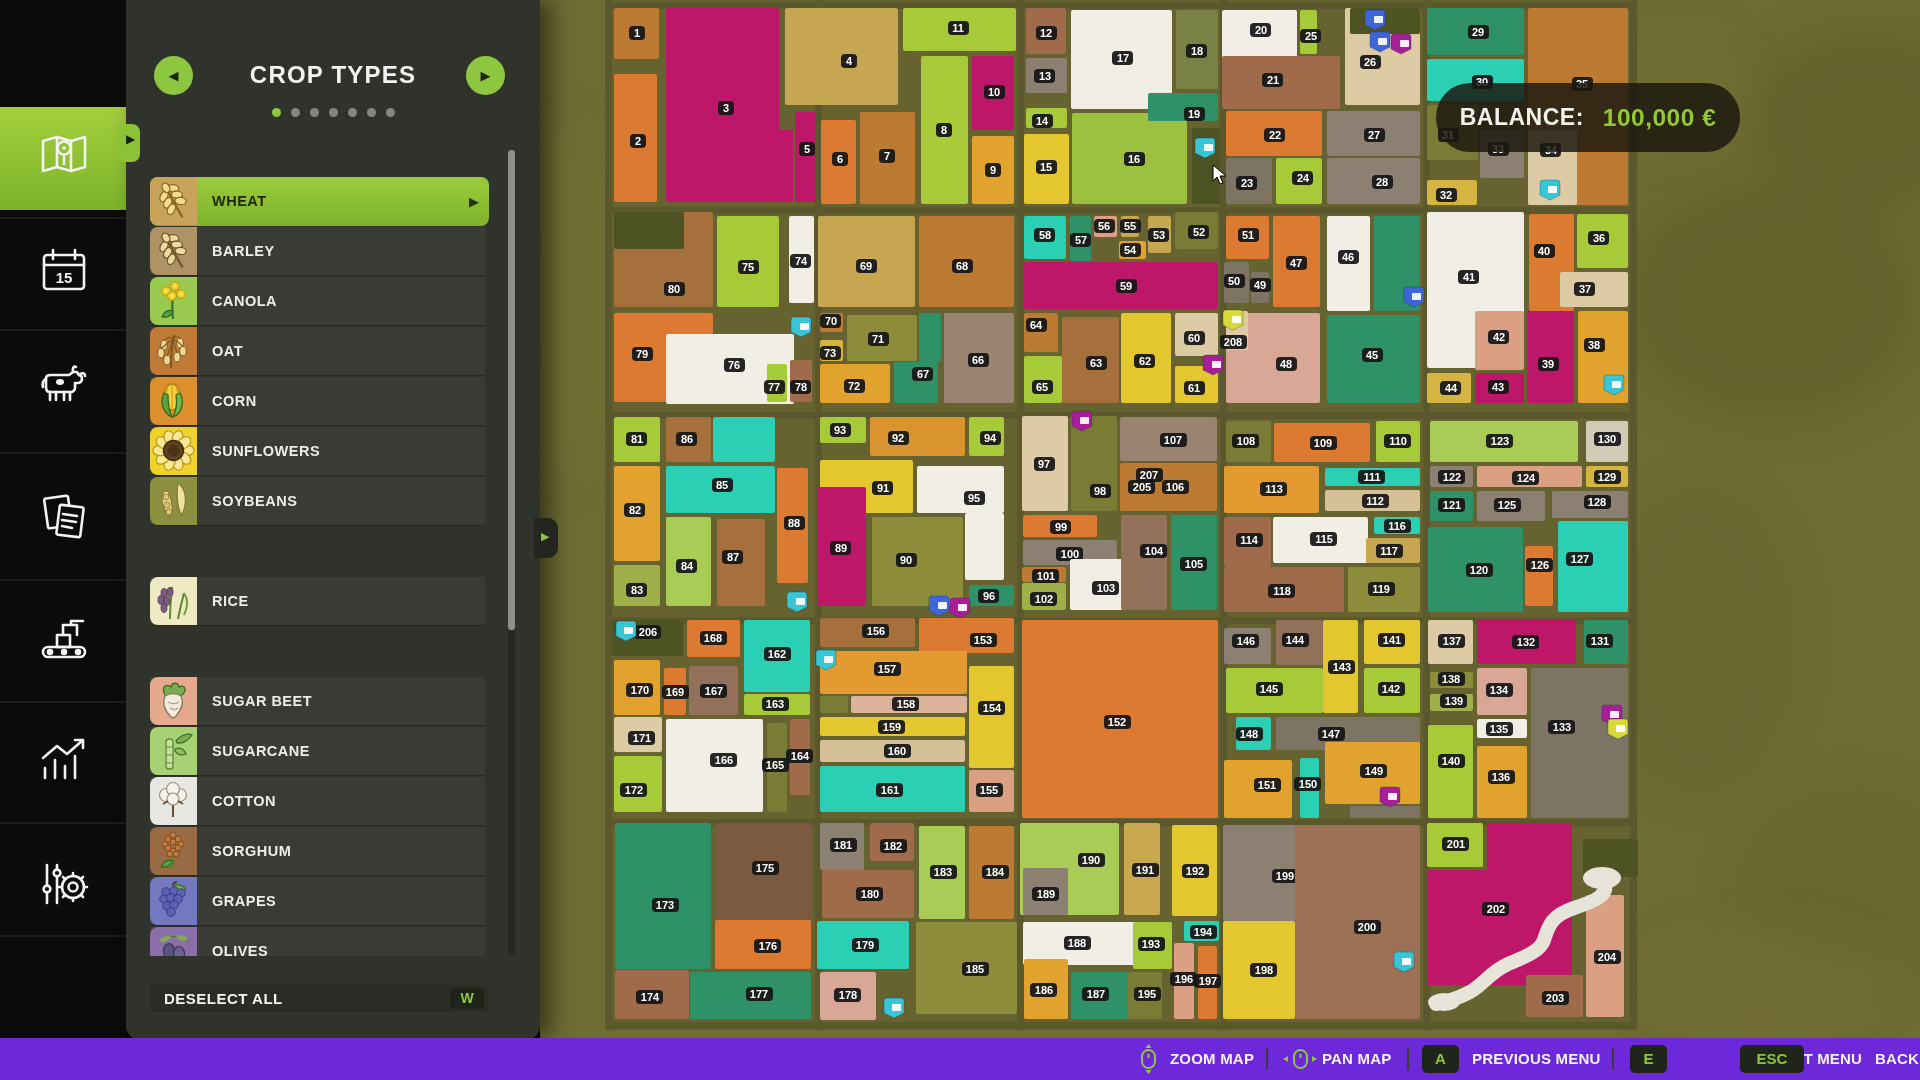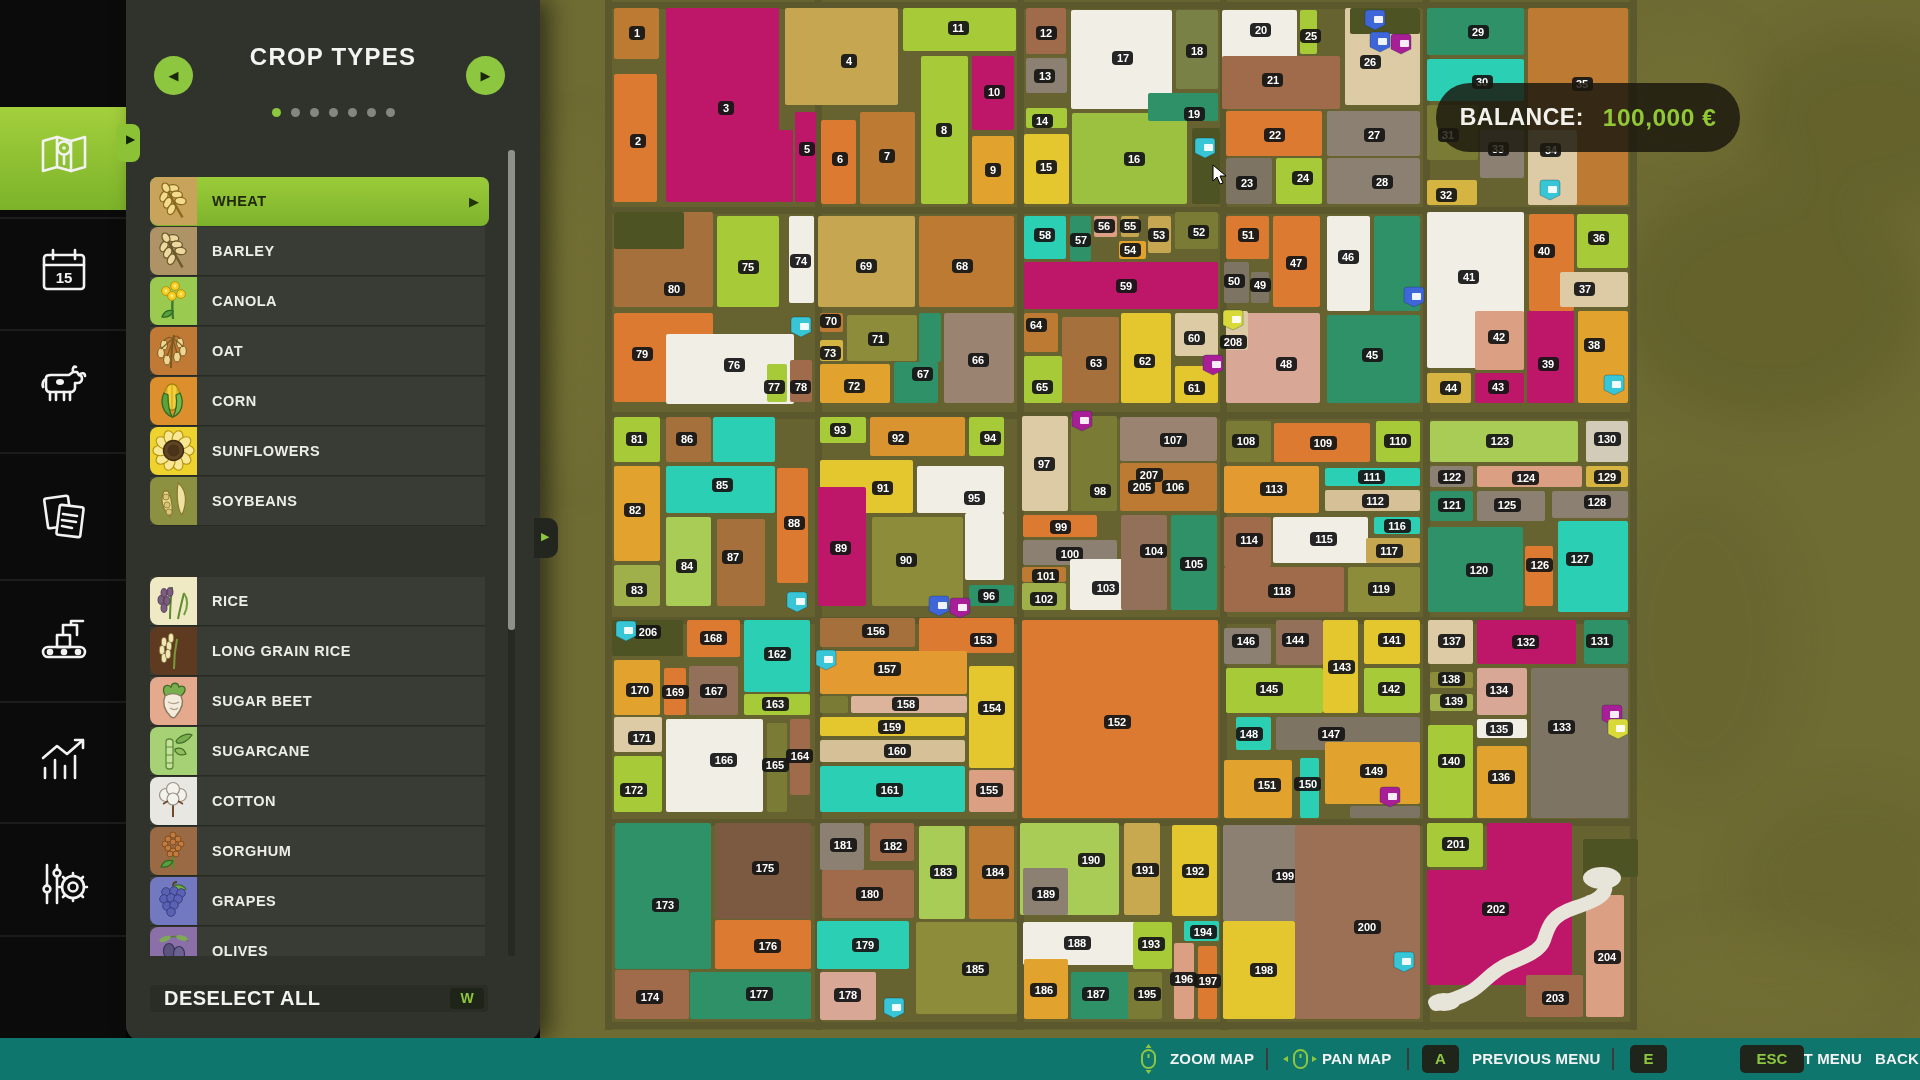--- a/index.html
+++ b/index.html
@@ -4,44 +4,44 @@
 *{margin:0;padding:0;box-sizing:border-box}
 html,body{width:1920px;height:1080px;overflow:hidden;background:#000;font-family:"Liberation Sans",sans-serif}
 #stage{position:relative;width:1920px;height:1080px}
 #mapsvg{position:absolute;left:0;top:0}
 #sidebar{position:absolute;left:0;top:0;width:126px;height:1040px;background:#0b0b0b}
 #sidebar .sep{position:absolute;left:0;width:126px;height:2px;background:#1c1c1c}
 #maptab{position:absolute;left:0;top:107px;width:126px;height:103px;background:linear-gradient(180deg,#a3cf3c,#7cb32a)}
 #maptab2{position:absolute;left:116px;top:124px;width:24px;height:38px;border-radius:8px;background:#8cc236;z-index:10}
 #maptabarrow{position:absolute;left:126px;top:132px;font-size:12px;color:#10200a;z-index:11}
 #panel{position:absolute;left:126px;top:0;width:414px;height:1040px;background:#30332c;border-radius:0 0 14px 14px;box-shadow:10px 0 22px rgba(0,0,0,.5)}
-#ptitle{position:absolute;left:0;top:43px;width:414px;text-align:center;color:#F4F4F2;font-size:24px;font-weight:bold;letter-spacing:1.2px}
+#ptitle{position:absolute;left:0;top:61px;width:414px;text-align:center;color:#F4F4F2;font-size:24px;font-weight:bold;letter-spacing:1.2px}
 .pcirc{position:absolute;top:56px;width:39px;height:39px;border-radius:50%;background:#8DC63F;color:#1c260b;font-size:13px;text-align:center;line-height:39px}
 #dots{position:absolute;left:0;top:103px;width:414px;text-align:center}
 #dots span{display:inline-block;width:9px;height:9px;border-radius:50%;background:#858681;margin:0 5px}
 #dots span.on{background:#8DC63F}
 #list{position:absolute;left:24px;top:177px;width:340px;height:779px;overflow:hidden}
 .row{position:absolute;left:0;width:335px;height:49px;background:#393C34;border-bottom:1px solid #282B24}
 .row.sel{width:339px;background:linear-gradient(180deg,#9bcb39,#7db32c);border-radius:8px;border-bottom:none}
 .tile{position:absolute;left:0;top:0;width:47px;height:48px;border-radius:8px 0 0 8px}
 .row.sel .tile{border-radius:8px 0 0 8px}
 .lbl{position:absolute;left:62px;top:0;line-height:49px;color:#EDEDE8;font-size:14.5px;font-weight:bold;letter-spacing:0.5px}
 .sell{color:#20290c}
 .chev{position:absolute;right:10px;top:0;line-height:49px;color:#243409;font-size:13px}
 #scroll{position:absolute;left:382px;top:150px;width:7px;height:806px;background:#262922;border-radius:3px}
 #thumb{position:absolute;left:382px;top:150px;width:7px;height:480px;background:#8E9188;border-radius:3px}
 #deselect{position:absolute;left:24px;top:985px;width:338px;height:27px;background:#2A2D26;border-radius:4px}
-#deselect .t{position:absolute;left:14px;top:0;line-height:27px;color:#F2F2F0;font-size:20px;font-weight:bold;letter-spacing:0.5px}
+#deselect .t{position:absolute;left:14px;top:0;line-height:27px;color:#F2F2F0;font-size:15px;font-weight:bold;letter-spacing:0.5px}
 #wkey{position:absolute;right:4px;top:3px;width:34px;height:21px;background:#1F2419;border-radius:4px;color:#8DC63F;font-size:14px;font-weight:bold;text-align:center;line-height:21px}
 #ptab{position:absolute;left:534px;top:518px;width:24px;height:40px;background:#23261F;border-radius:0 10px 10px 0}
 #ptab span{position:absolute;left:7px;top:12px;color:#8DC63F;font-size:11px}
 #balance{position:absolute;left:1436px;top:83px;width:304px;height:69px;background:rgba(28,24,14,0.84);border-radius:34px;display:flex;align-items:center;justify-content:center;gap:19px}
 #balance .bl{color:#F2F1EC;font-size:23px;font-weight:bold;letter-spacing:0.5px}
 #balance .bv{color:#92C835;font-size:24.5px;font-weight:bold;letter-spacing:0.5px}
-#botbar{position:absolute;left:0;top:1038px;width:1920px;height:42px;background:#0f766e}
+#botbar{position:absolute;left:0;top:1038px;width:1920px;height:42px;background:#6d28d9}
 .bb{position:absolute;top:0;height:42px;line-height:42px;color:#F2F2F2;font-size:15px;font-weight:bold;letter-spacing:0.2px}
 .bbdiv{position:absolute;top:10px;width:2px;height:22px;background:#3a3a3a}
 .bkey{position:absolute;top:7px;height:28px;background:#20251C;border-radius:5px;color:#8DC63F;font-size:15px;font-weight:bold;text-align:center;line-height:28px}
 </style></head><body>
 <div id="stage">
 
 <svg id="mapsvg" width="1920" height="1080">
 
 <rect x="540" y="0" width="1380" height="1040" fill="#6E6B33"></rect>
 <defs>
@@ -1677,34 +1677,20 @@
                 <ellipse cx="11" cy="23" rx="3" ry="4.4"></ellipse>
                 <ellipse cx="17" cy="24" rx="3" ry="4.4"></ellipse>
                 <ellipse cx="14" cy="31" rx="3" ry="4.4"></ellipse>
                 <ellipse cx="20" cy="15" rx="3" ry="4.4"></ellipse>
               </g>
               <path d="M34 16 C38 22 38 30 34 38" stroke="#6f9c3e" stroke-width="2" fill="none"></path>
             </svg></div>
           <div class="lbl">RICE</div>
         </div>
 
-<div class="row" style="top:450px">
-          <div class="tile" style="background:#5E3A20"><svg width="47" height="47" viewBox="0 0 47 47">
-              <path d="M24 42 C24 32 25 22 27 12" stroke="#7a9a3a" stroke-width="2" fill="none"></path>
-              <g fill="#F0E6B6" stroke="#8a7a40" stroke-width="0.8">
-                <ellipse cx="14" cy="15" rx="2.6" ry="4.6"></ellipse>
-                <ellipse cx="12" cy="23" rx="2.6" ry="4.6"></ellipse>
-                <ellipse cx="14" cy="31" rx="2.6" ry="4.6"></ellipse>
-                <ellipse cx="19" cy="19" rx="2.6" ry="4.6"></ellipse>
-                <ellipse cx="18" cy="27" rx="2.6" ry="4.6"></ellipse>
-                <ellipse cx="21" cy="11" rx="2.6" ry="4.6"></ellipse>
-              </g>
-            </svg></div>
-          <div class="lbl">LONG GRAIN RICE</div>
-        </div>
 
 <div class="row" style="top:500px">
           <div class="tile" style="background:#E5A98E"><svg width="47" height="47" viewBox="0 0 47 47">
               <path d="M16 20 C10 10 16 6 21 10 C22 5 28 5 29 10 C35 7 38 13 31 19 Z" fill="#79AE4E" stroke="#3f6a28" stroke-width="1.3"></path>
               <path d="M15 19 C12 26 14 33 21 40 C23 41 25 41 26 39 C32 32 34 25 31 19 C26 16 20 16 15 19 Z" fill="#F3EBDC" stroke="#8a7a60" stroke-width="1.4"></path>
               <path d="M18 25 C22 27 26 27 29 25 M20 31 C23 33 26 33 28 31" stroke="#b0a088" stroke-width="1.2" fill="none"></path>
             </svg></div>
           <div class="lbl">SUGAR BEET</div>
         </div>
 

